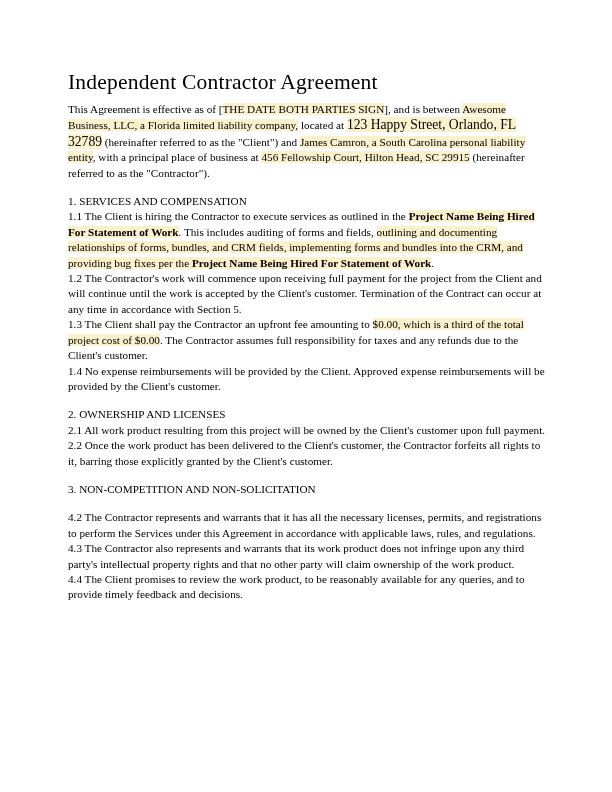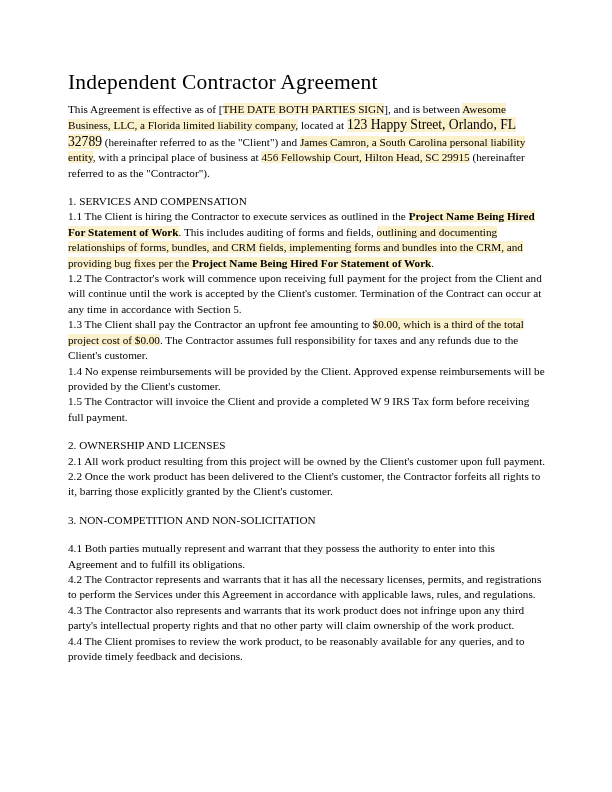--- a/index.html
+++ b/index.html
@@ -57,30 +57,28 @@
 <div class="page">
   <h1 class="doc-title">Independent Contractor Agreement</h1>
   <p class="para" id="intro-para"><span>This Agreement is effective as of [</span><span class="hl">THE DATE BOTH PARTIES SIGN</span><span>], and is between </span><span class="hl">Awesome Business, LLC, a Florida limited liability company,</span><span> located at </span><span class="hl big">123 Happy Street, Orlando, FL 32789</span><span> (hereinafter referred to as the "Client") and </span><span class="hl">James Camron, a South Carolina personal liability entity</span><span>, with a principal place of business at </span><span class="hl">456 Fellowship Court, Hilton Head, SC 29915</span><span> (hereinafter referred to as the "Contractor").</span></p>
   <div id="sections">
       <div class="section">
         <p class="para heading">1. SERVICES AND COMPENSATION</p>
         <p class="para"><span>1.1 The Client is hiring the Contractor to execute services as outlined in the </span><span class="hl bold">Project Name Being Hired For Statement of Work</span><span>. This includes auditing of forms and fields, </span><span class="hl">outlining and documenting relationships of forms, bundles, and CRM fields, implementing forms and bundles into the CRM, and providing bug fixes per the </span><span class="hl bold">Project Name Being Hired For Statement of Work</span><span>.</span></p>
         <p class="para"><span>1.2 The Contractor's work will commence upon receiving full payment for the project from the Client and will continue until the work is accepted by the Client's customer. Termination of the Contract can occur at any time in accordance with Section 5.</span></p>
         <p class="para"><span>1.3 The Client shall pay the Contractor an upfront fee amounting to </span><span class="hl">$0.00, which is a third of the total project cost of $0.00</span><span>. The Contractor assumes full responsibility for taxes and any refunds due to the Client's customer.</span></p>
         <p class="para"><span>1.4 No expense reimbursements will be provided by the Client. Approved expense reimbursements will be provided by the Client's customer.</span></p>
-        <p class="para"><span>1.5 The Contractor will invoice the Client and provide a completed W 9 IRS Tax form before receiving full payment.</span></p>
       </div>
       <div class="section">
         <p class="para heading">2. OWNERSHIP AND LICENSES</p>
         <p class="para"><span>2.1 All work product resulting from this project will be owned by the Client's customer upon full payment.</span></p>
         <p class="para"><span>2.2 Once the work product has been delivered to the Client's customer, the Contractor forfeits all rights to it, barring those explicitly granted by the Client's customer.</span></p>
       </div>
       <div class="section">
         <p class="para heading">3. NON-COMPETITION AND NON-SOLICITATION</p>
       </div>
       <div class="section">
-        <p class="para"><span>4.1 Both parties mutually represent and warrant that they possess the authority to enter into this Agreement and to fulfill its obligations.</span></p>
         <p class="para"><span>4.2 The Contractor represents and warrants that it has all the necessary licenses, permits, and registrations to perform the Services under this Agreement in accordance with applicable laws, rules, and regulations.</span></p>
         <p class="para"><span>4.3 The Contractor also represents and warrants that its work product does not infringe upon any third party's intellectual property rights and that no other party will claim ownership of the work product.</span></p>
         <p class="para"><span>4.4 The Client promises to review the work product, to be reasonably available for any queries, and to provide timely feedback and decisions.</span></p>
       </div>
     </div>
 </div>
 
 </body></html>

